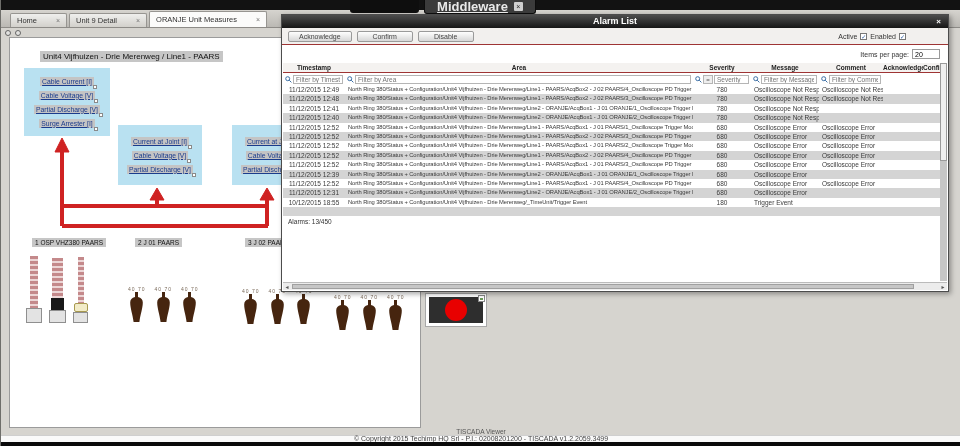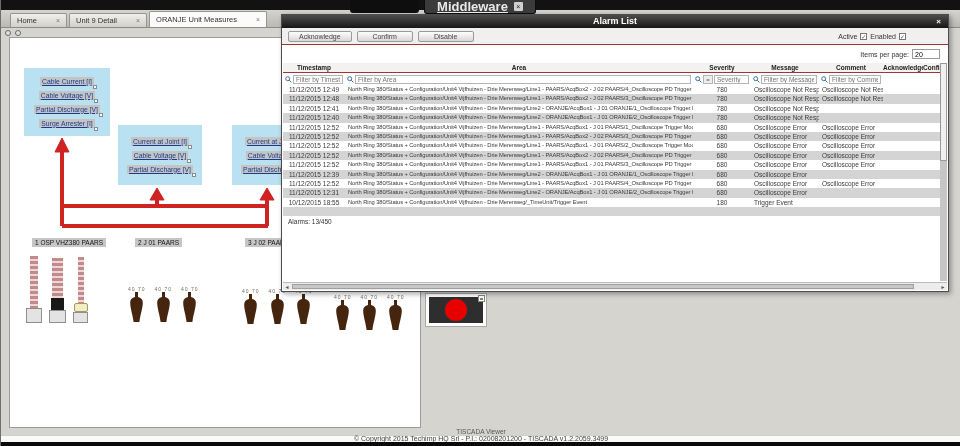--- a/index.html
+++ b/index.html
@@ -180,20 +180,21 @@
       <polygon points="52,100 45,114 59,114" stroke-width="1"></polygon>
       <line x1="52" y1="168" x2="258" y2="168"></line>
       <line x1="52" y1="188" x2="258" y2="188"></line>
       <line x1="257" y1="162" x2="257" y2="188"></line>
       <line x1="147" y1="162" x2="147" y2="170"></line>
       <polygon points="147,150 140,162 154,162" stroke-width="1"></polygon>
       <polygon points="257,150 250,162 264,162" stroke-width="1"></polygon>
     </g>
   </svg>
 
+  <span class="chip dg-title">Unit4 Vijfhuizen - Drie Merenweg / Line1 - PAARS</span>
 
   <div class="bluebox bb1">
     <span class="mlink"><span>Cable Current [I]</span><span class="hndl"></span></span>
     <span class="mlink"><span>Cable Voltage [V]</span><span class="hndl"></span></span>
     <span class="mlink"><span>Partial Discharge [V]</span><span class="hndl"></span></span>
     <span class="mlink"><span>Surge Arrester [I]</span><span class="hndl"></span></span>
   </div>
   <div class="bluebox bb2">
     <span class="mlink"><span>Current at Joint [I]</span><span class="hndl"></span></span>
     <span class="mlink"><span>Cable Voltage [V]</span><span class="hndl"></span></span>

